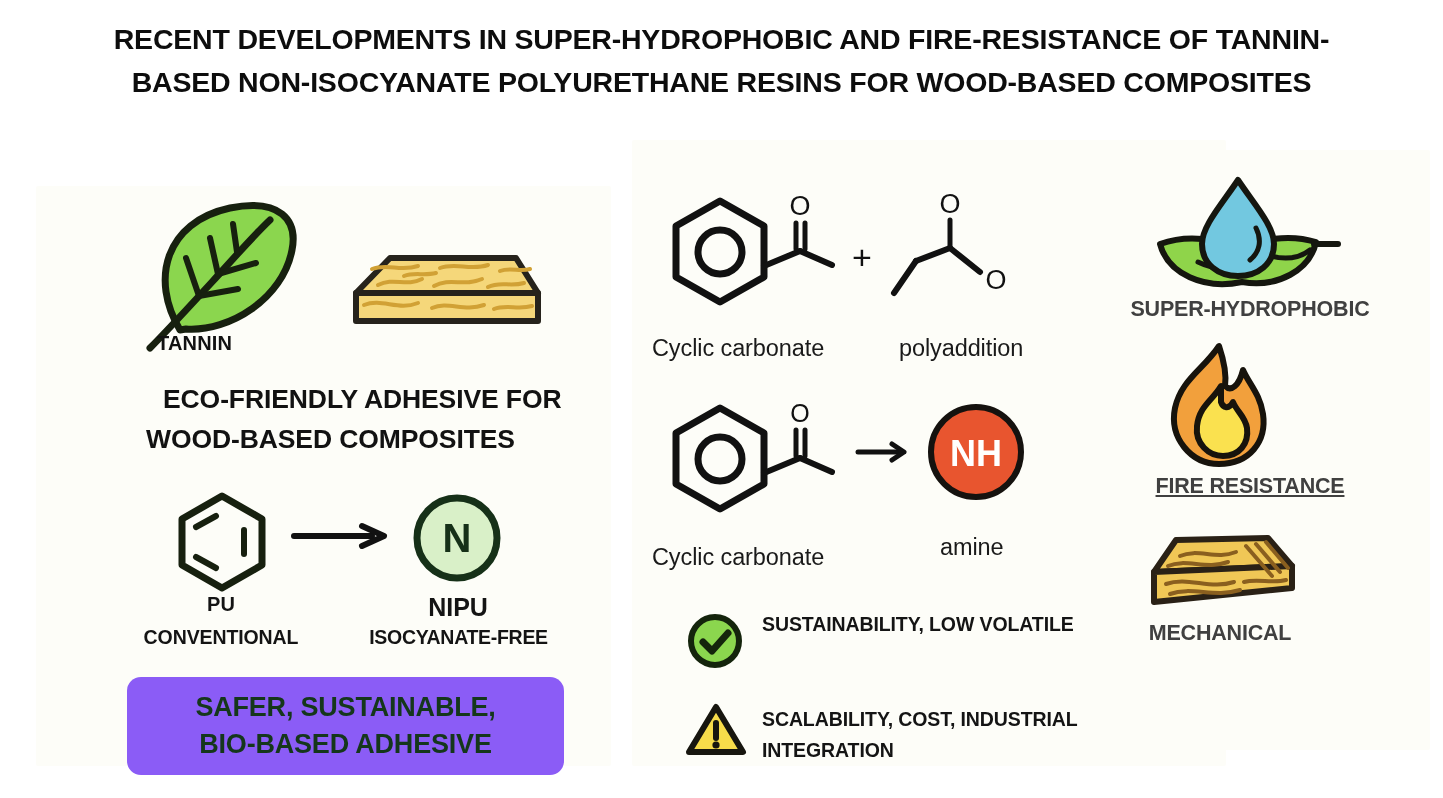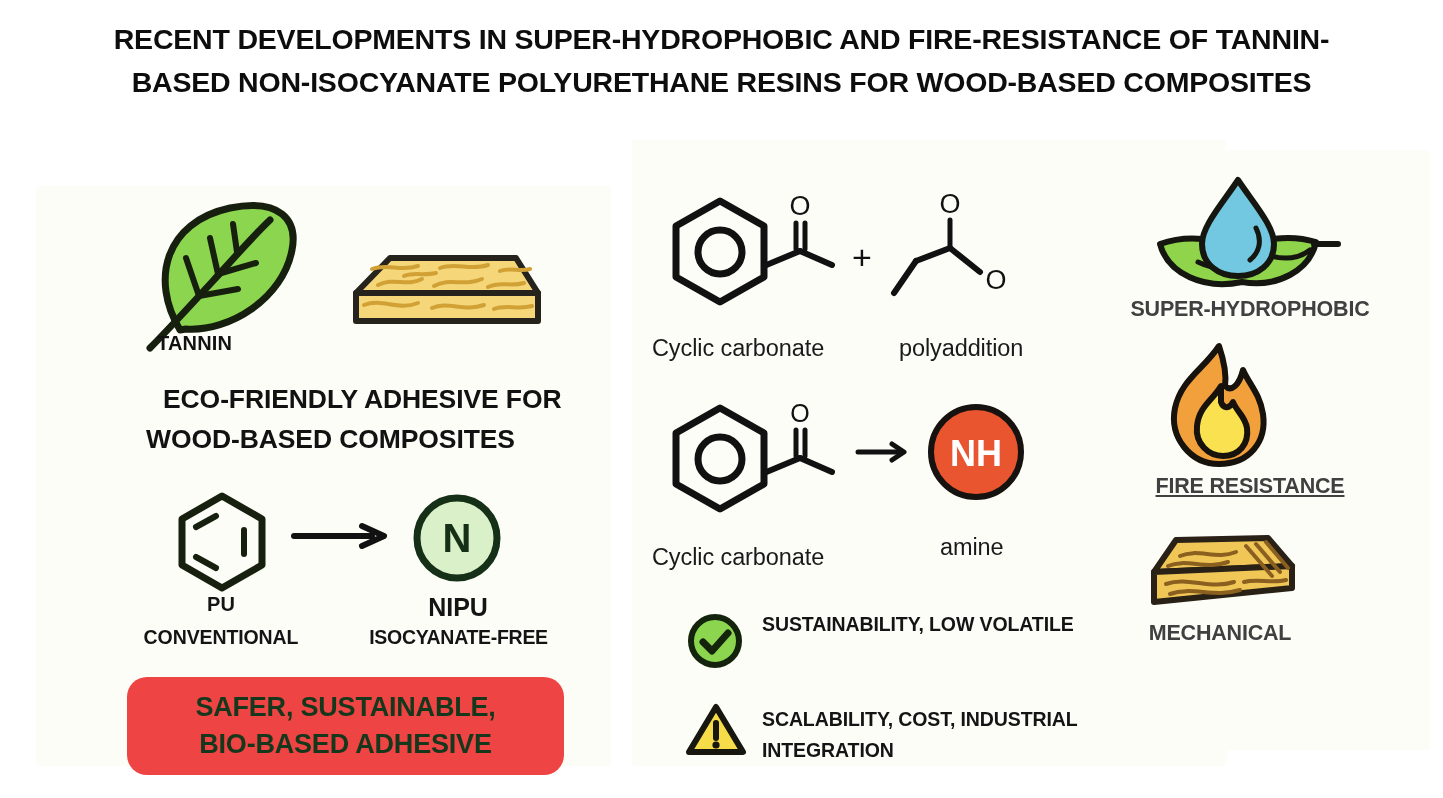--- a/index.html
+++ b/index.html
@@ -78,22 +78,22 @@
   #pu-sub    { left: 126px; top: 626px; width: 190px; text-align: center;
                font-size: 19.5px; font-weight: bold; letter-spacing: -0.1px; }
   #nipu-label{ left: 408px; top: 592px; width: 100px; text-align: center;
                font-size: 25px; font-weight: bold; }
   #nipu-sub  { left: 351px; top: 626px; width: 215px; text-align: center;
                font-size: 19.5px; font-weight: bold; letter-spacing: -0.3px; }
 
   
   #safer-box {
     left: 127px; top: 677px; width: 437px; height: 98px;
-    background: #ef4444;
-    border-radius: 20px;
+    background: #8b5cf6;
+    border-radius: 14px;
   }
   #safer-box .txt {
     position: absolute; left: 0; top: 12px; width: 100%;
     text-align: center;
     font-size: 27px; font-weight: bold; color: #15371b;
     line-height: 37px; letter-spacing: -0.2px;
   }
 
   
   .chem-cap {

